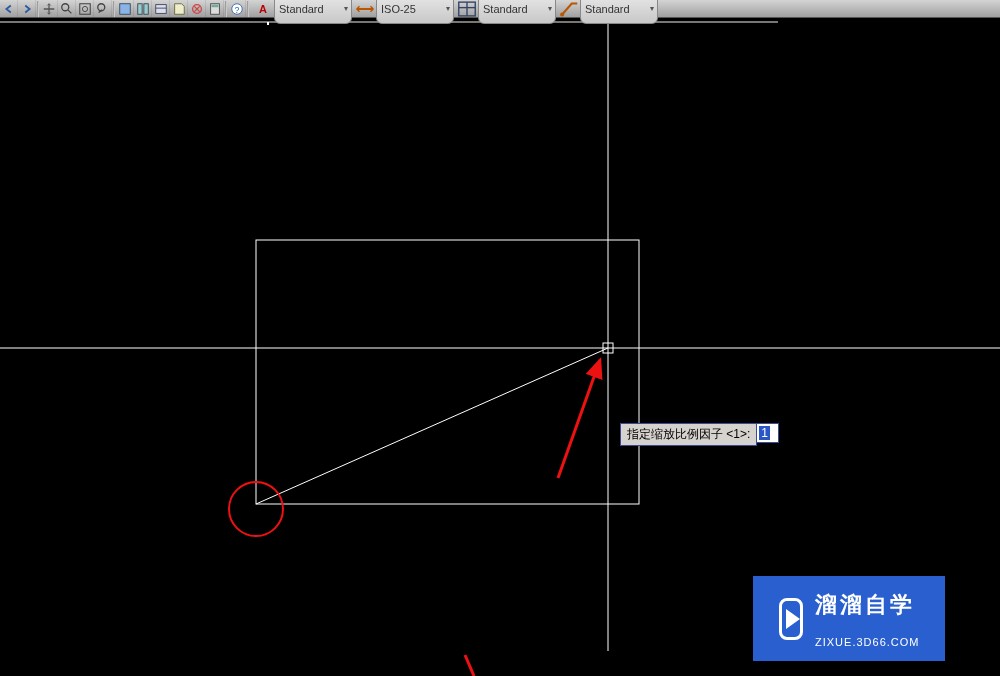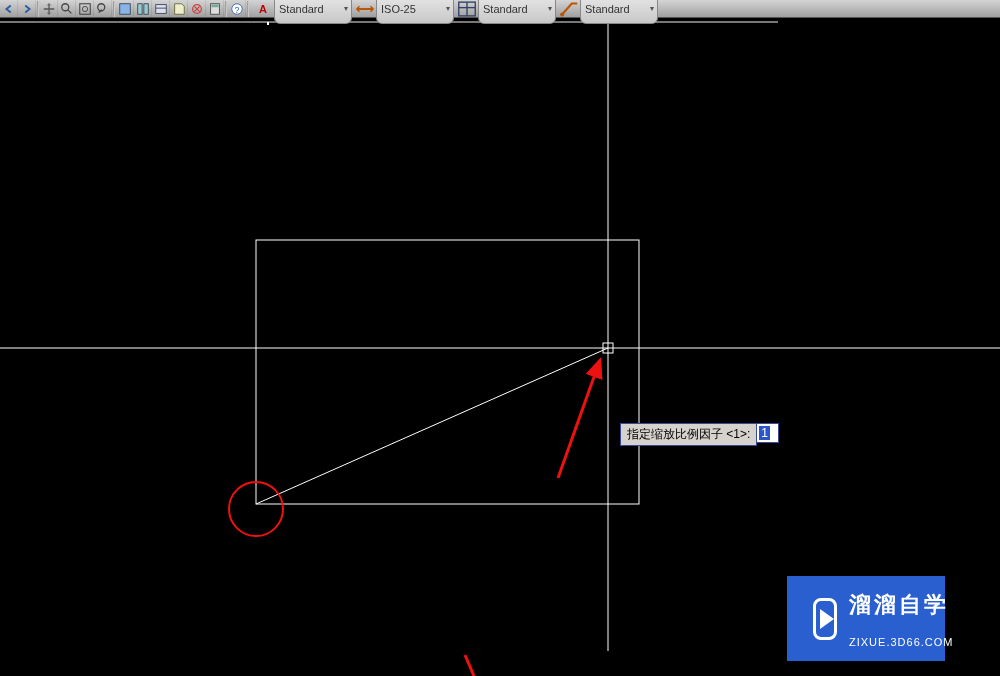--- a/index.html
+++ b/index.html
@@ -115,21 +115,21 @@
     }
     .dynamic-input .prompt-value span.sel {
       background: #2a56c6;
       color: #fff;
       padding: 0 2px;
     }
     .watermark {
       position: absolute;
       right: 55px;
       bottom: 15px;
-      width: 158px;
+      width: 192px;
       height: 85px;
       background: #2a5fd0;
       display: flex;
       align-items: center;
       padding: 0 26px;
       z-index: 8;
       color: #fff;
     }
     .watermark .play {
       width: 42px;

